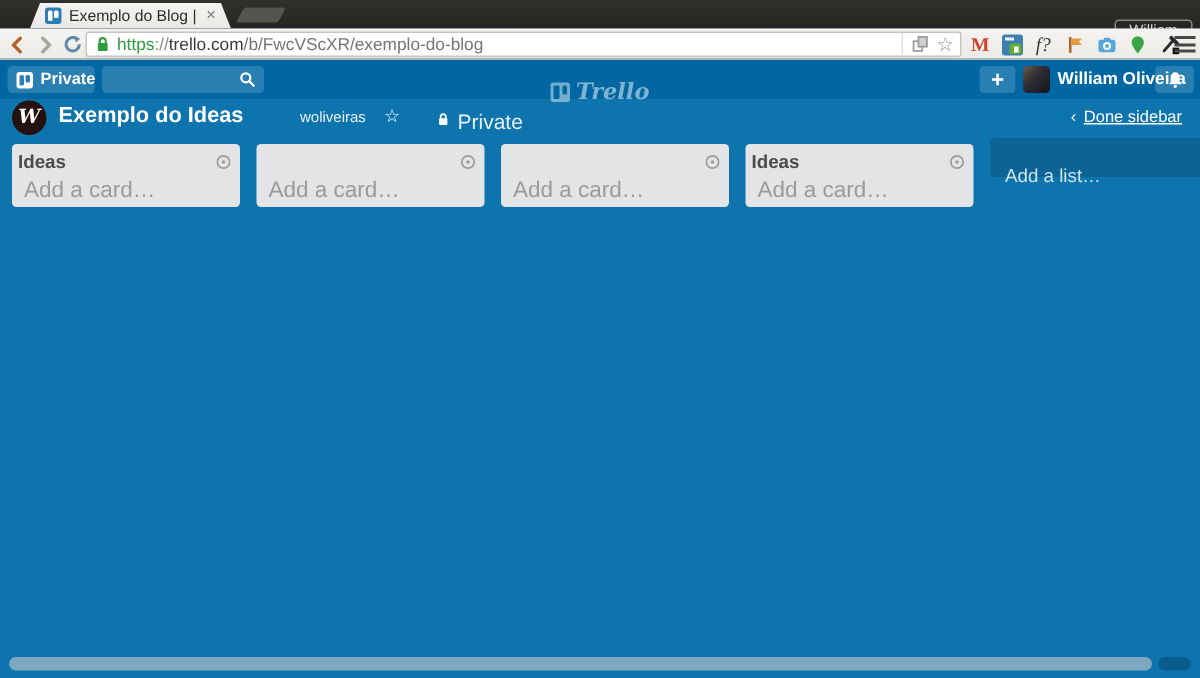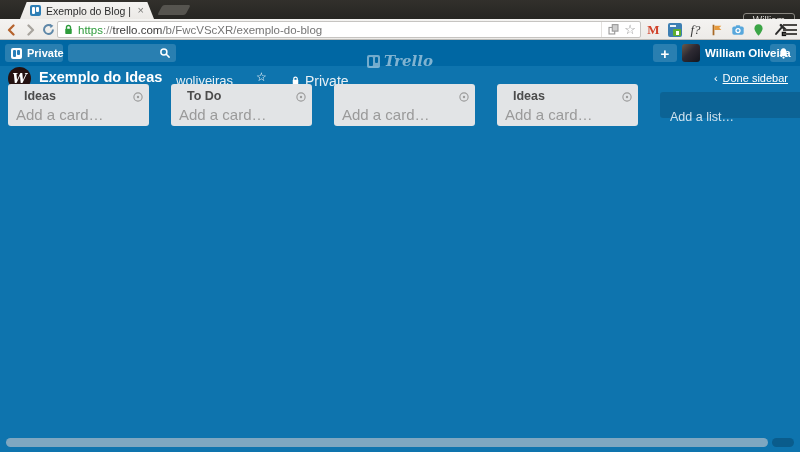--- a/index.html
+++ b/index.html
@@ -77,30 +77,30 @@
     background:linear-gradient(135deg,#6a5a4a 0%,#2e2a33 45%,#13151d 100%); }
   .nav-username { position:absolute; left:705px; top:7px; font-size:11.5px; font-weight:bold; color:#fff; }
   .bell-btn { left:770px; width:26px; justify-content:center; }
 
   
   .board-header { position:absolute; left:0; top:66px; width:800px; height:26px; color:#fff; }
   .org-logo { position:absolute; left:8px; top:1px; width:23px; height:23px; border-radius:50%;
     background:#241110; display:flex; align-items:center; justify-content:center;
     font-family:"DejaVu Serif",serif; font-style:italic; font-weight:bold; font-size:13px; color:#fff; }
   .board-title { position:absolute; left:39px; top:3px; font-size:14.5px; font-weight:bold; }
-  .board-owner { position:absolute; left:176px; top:7px; font-size:13px; color:#e8f0f5;text-align:right; }
+  .board-owner { position:absolute; left:200px; top:7px; font-size:10px; color:#e8f0f5;text-align:right; }
   .board-star { position:absolute; left:256px; top:4px; font-size:12px; color:#fff; }
   .board-lock { position:absolute; left:290px; top:6px; }
   .board-privacy { position:absolute; left:305px; top:7px; font-size:14px; color:#e8f0f5; }
   .show-sidebar { position:absolute; right:12px; top:6px; font-size:11px; color:#fff; display:flex; gap:5px; align-items:center; }
   .show-sidebar .lbl { text-decoration:underline; }
 
   
-  .list { position:absolute; top:84px; width:141px; height:42px; background:#E2E4E6;
-    border-radius:3px; padding:5px 16px; }
+  .list { position:absolute; top:96px; width:152px; height:42px; background:#E2E4E6;
+    border-radius:3px; padding:5px 4px; }
   .list-title { font-size:12.5px; font-weight:bold; color:#4C4C4C; }
   .list-menu { position:absolute; right:5px; top:5px; width:12px; height:12px; }
   .list-add { position:absolute; left:8px; top:22px; font-size:15px; color:#9A9A9A; }
   .add-list { position:absolute; left:660px; top:92px; width:148px; height:26px;
     background:rgba(0,0,0,.14); border-radius:3px; display:flex; align-items:center; padding:0 10px; }
   .add-list span { font-size:12.5px; color:#cfe2ee;margin-top:24px; }
 
   
   .hscroll { position:absolute; left:0; top:438px; width:800px; height:9px; }
   .hscroll .thumb { position:absolute; left:6px; top:0; width:762px; height:9px;
@@ -261,21 +261,20 @@
     <div class="list-title">Ideas</div>
     <div class="list-menu">
       <svg width="12" height="12" viewBox="0 0 16 16">
           <circle cx="8" cy="8" r="5.5" fill="none" stroke="#9B9B9B" stroke-width="1.5"></circle>
           <circle cx="8" cy="8" r="1.6" fill="#9B9B9B"></circle>
         </svg>
     </div>
     <div class="list-add">Add a card…</div>
   </div>
   <div class="list" style="left:171px">
-    <div class="list-title">To Do</div>
     <div class="list-menu">
       <svg width="12" height="12" viewBox="0 0 16 16">
           <circle cx="8" cy="8" r="5.5" fill="none" stroke="#9B9B9B" stroke-width="1.5"></circle>
           <circle cx="8" cy="8" r="1.6" fill="#9B9B9B"></circle>
         </svg>
     </div>
     <div class="list-add">Add a card…</div>
   </div>
   <div class="list" style="left:334px">
     <div class="list-menu">

